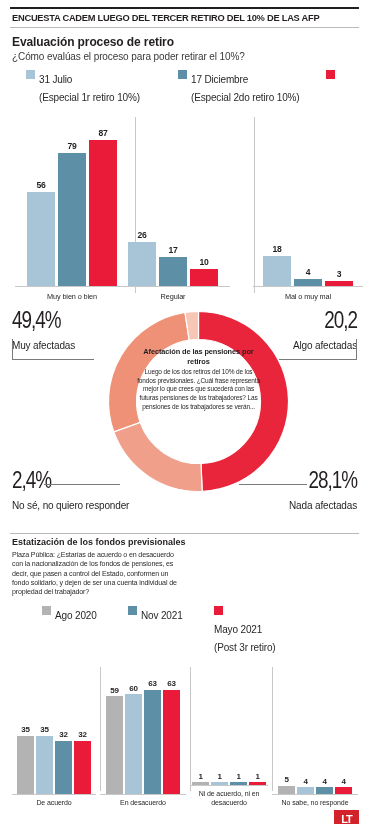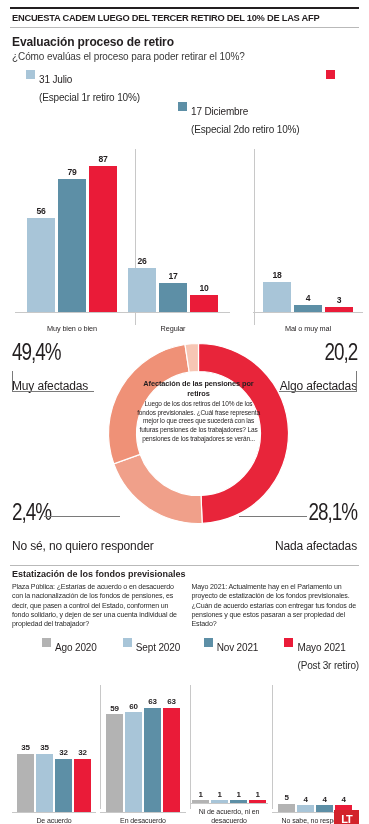--- a/index.html
+++ b/index.html
@@ -28,34 +28,34 @@
   }
 
   
   .legend { display: flex; padding: 7px 0 0 16px; }
   .legend .li { display: flex; gap: 4px; align-items: flex-start; }
   .legend .sw { width: 9px; height: 9px; flex: 0 0 9px; margin-top: 1px; }
   .legend .lt { font-size: 10px; line-height: 9.2px; letter-spacing: -.15px; white-space: nowrap; }
   .legend .l2 { color: #2b2b2b; }
 
   #legend-top .li:nth-child(1) { width: 152px; }
-  #legend-top .li:nth-child(2) { width: 148px; margin-top: 32px; }
+  #legend-top .li:nth-child(2) { width: 148px; }
 
   
   .chart1 { position: relative; height: 192px; margin-top: 4px; }
   .grp {
     position: absolute; bottom: 0; height: 192px;
     display: flex; flex-direction: column; justify-content: flex-end;
   }
   .grp .bars { display: flex; align-items: flex-end; justify-content: center; gap: 3px; height: 174px; }
   .bar-wrap { display: flex; flex-direction: column; align-items: center; justify-content: flex-end; height: 100%; }
   .bar-val { font-size: 8.6px; font-weight: bold; margin-bottom: 2px; letter-spacing: -.2px; }
   .bar { width: 28px; }
   .grp .cat {
-    font-size: 7.3px; text-align: center; padding-top: 11px; letter-spacing: -.1px;
+    font-size: 7.3px; text-align: center; padding-top: 5px; letter-spacing: -.1px;
     border-top: 1px solid #c8c8c8; margin-top: 0;
   }
   .vsep { position: absolute; width: 1px; background: #c8c8c8; }
 
   
   .donut-sec { position: relative; height: 232px; }
   .donut { position: absolute; left: 96px; top: 8px; width: 185px; height: 185px; }
   .donut svg { display: block; }
   .donut-center {
     position: absolute; left: 30px; top: 38px; width: 125px; height: 112px;
@@ -64,33 +64,33 @@
   .dc-title { font-size: 7.4px; font-weight: bold; line-height: 9.6px; letter-spacing: -.1px; }
   .dc-body { font-size: 6.5px; line-height: 8.6px; margin-top: 2px; letter-spacing: -.15px; }
 
   .cal { position: absolute; }
   .cal .num {
     font-size: 23px; font-weight: normal; letter-spacing: -1.2px;
     font-family: "Liberation Sans Narrow", "Liberation Sans", sans-serif;
     transform: scaleX(.82); transform-origin: left bottom; line-height: 22px;
   }
   .cal.r .num { transform: scaleX(.82); transform-origin: right bottom; }
-  .cal .lab { font-size: 12px; letter-spacing: -.15px; margin-top: 16px; }
+  .cal .lab { font-size: 10px; letter-spacing: -.15px; margin-top: 9px; }
   .cal.r { text-align: right; }
   .leader { position: absolute; background: #7a7a7a; height: 1px; }
   .leader.v { width: 1px; height: auto; }
 
   
   .sec2-title { font-size: 9px; font-weight: bold; padding: 3px 0 0 2px; }
   .q-row { display: flex; gap: 14px; padding: 4px 2px 0 2px; }
   .q { font-size: 7.1px; line-height: 9.3px; width: 166px; letter-spacing: -.15px; color: #2b2b2b; }
 
   #legend-bot { padding: 8px 0 0 32px; }
   #legend-bot .li { width: 86px; }
-  #legend-bot .li:last-child { width: auto; }
+  #legend-bot .li:last-child { width: auto; flex-direction: column; }
 
   .chart2 { position: relative; height: 148px; margin-top: 4px; }
   .g2 { position: absolute; bottom: 0; height: 148px; display: flex; flex-direction: column; justify-content: flex-end; }
   .g2 .bars { display: flex; align-items: flex-end; justify-content: center; gap: 2px; height: 122px; }
   .g2 .bar { width: 17px; }
   .g2 .bar-val { font-size: 8px; font-weight: bold; margin-bottom: 1.5px; }
   .g2 .cat { font-size: 7px; text-align: center; padding-top: 4px; border-top: 1px solid #c8c8c8; line-height: 8.6px; letter-spacing: -.1px; }
 
   .logo {
     position: absolute; right: 10px; bottom: 4px; width: 25px; height: 17px;
@@ -225,39 +225,31 @@
       <div class="lab">Nada afectadas</div>
     </div>
     <div class="leader" style="right:52px; top:183px; width:68px;"></div>
   </div>
 
   <div class="rule-thin"></div>
   <div class="sec2-title">Estatización de los fondos previsionales</div>
 
   <div class="q-row">
     <div class="q">Plaza Pública: ¿Estarías de acuerdo o en desacuerdo con la nacionalización de los fondos de pensiones, es decir, que pasen a control del Estado, conformen un fondo solidario, y dejen de ser una cuenta individual de propiedad del trabajador?</div>
-    <div class="q">Mayo 2021: Actualmente hay en el Parlamento un proyecto de estatización de los fondos previsionales. ¿Cuán de acuerdo estarías con entregar tus fondos de pensiones y que estos pasaran a ser propiedad del Estado?</div>
   </div>
 
   <div class="legend" id="legend-bot">
     <div class="li">
       <span class="sw" style="background: rgb(179, 179, 179);"></span>
       <span>
         <span class="lt">Ago 2020</span><br>
         <span class="lt l2"></span>
       </span>
     </div>
     <div class="li">
-      <span class="sw" style="background: rgb(168, 197, 216);"></span>
-      <span>
-        <span class="lt">Sept 2020</span><br>
-        <span class="lt l2"></span>
-      </span>
-    </div>
-    <div class="li">
       <span class="sw" style="background: rgb(93, 143, 166);"></span>
       <span>
         <span class="lt">Nov 2021</span><br>
         <span class="lt l2"></span>
       </span>
     </div>
     <div class="li">
       <span class="sw" style="background: rgb(234, 27, 56);"></span>
       <span>
         <span class="lt">Mayo 2021</span><br>

